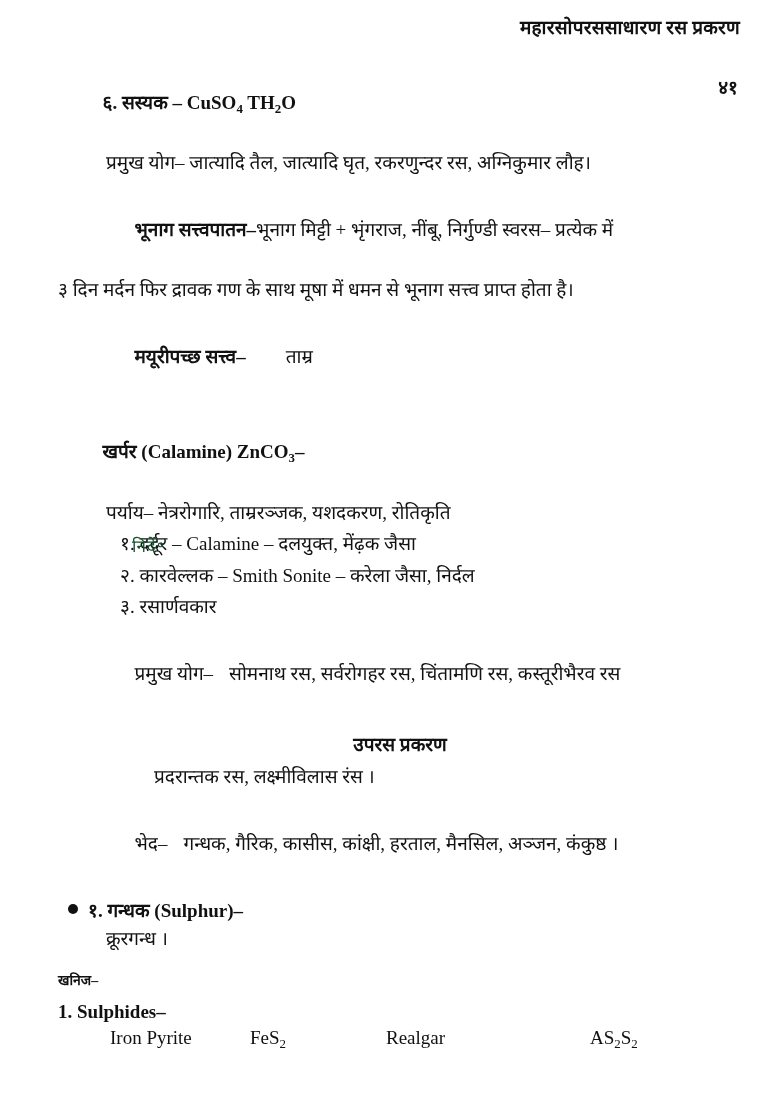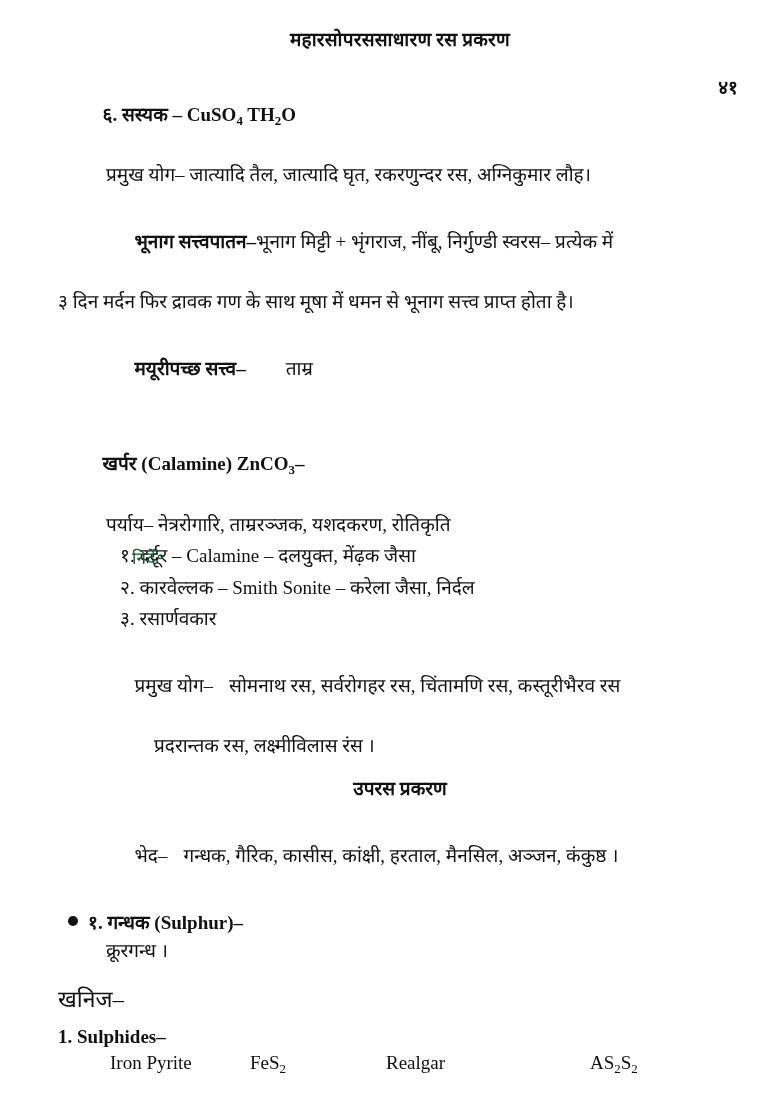--- a/index.html
+++ b/index.html
@@ -18,23 +18,23 @@
   .page {
     position: relative;
     width: 780px;
     height: 1108px;
     padding: 0;
     box-sizing: border-box;
   }
   .header {
     display: flex;
     align-items: baseline;
-    justify-content: center;
+    justify-content: flex-end;
     position: relative;
-    padding-top: 26px;
+    padding-top: 14px;
     padding-left: 60px;
     padding-right: 40px;
   }
   .header-title {
     font-size: 19px;
     font-weight: 600;
     letter-spacing: 0.2px;
   }
   .page-number {
     position: absolute;
@@ -104,22 +104,22 @@
   td.c2 { width: 136px; }
   td.c3 { width: 204px; }
   td.c4 { width: 140px; }
   .subhead {
     font-size: 19px;
     font-weight: 700;
     margin-top: 12px;
     margin-bottom: 2px;
   }
   .khanij {
-    font-size: 23px;
-    font-weight: 400;
+    font-size: 14px;
+    font-weight: 700;
     margin-top: 16px;
     margin-left: 0px;
   }
   .seg-label { font-weight: 700; }
 </style>
 </head>
 <body>
 
 <div class="page">
 
@@ -153,23 +153,23 @@
     <div class="rel">
       <span class="nirdesh" style="top:4px;">निर्दे॰</span>
       <div class="line ind-3">१. दर्दूर – Calamine – दलयुक्त, मेंढ़क जैसा</div>
       <div class="line ind-3">२. कारवेल्लक – Smith Sonite – करेला जैसा, निर्दल</div>
       <div class="line ind-3">३. रसार्णवकार</div>
     </div>
 
     <div class="line ind-2 gap-top">
       <span>प्रमुख योग–</span><span style="margin-left:16px;">सोमनाथ रस, सर्वरोगहर रस, चिंतामणि रस, कस्तूरीभैरव रस</span>
     </div>
+    <div class="line center bold gap-top-lg">उपरस प्रकरण</div>
+
     <div class="line ind-4">प्रदरान्तक रस, लक्ष्मीविलास रंस ।</div>
-
-    <div class="line center bold gap-top-lg">उपरस प्रकरण</div>
 
     <div class="line ind-2 gap-top">
       <span>भेद–</span><span style="margin-left:16px;">गन्धक, गैरिक, कासीस, कांक्षी, हरताल, मैनसिल, अञ्जन, कंकुष्ठ ।</span>
     </div>
 
     <div class="bullet-row gap-top">
       <span class="bullet-dot"></span>
       <span class="line bold" style="margin:0;">१. गन्धक (Sulphur)–</span>
     </div>
     <div class="line ind-2">क्रूरगन्ध ।</div>

